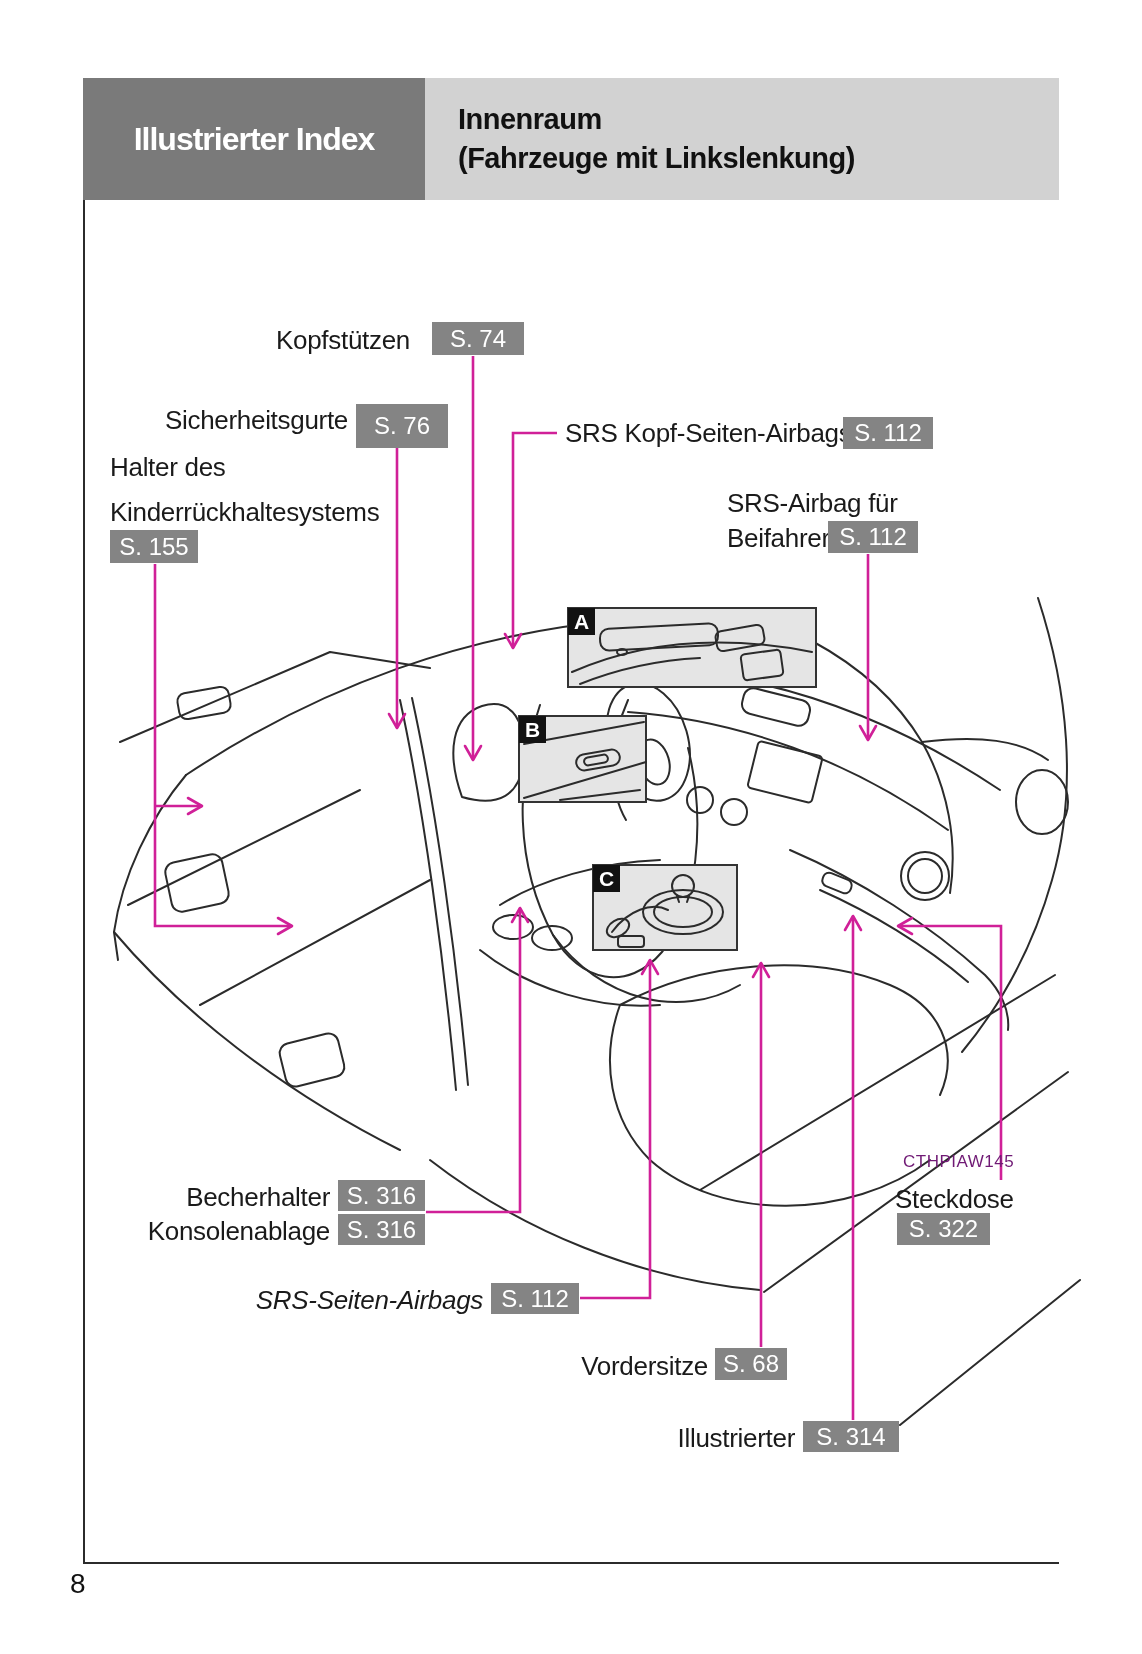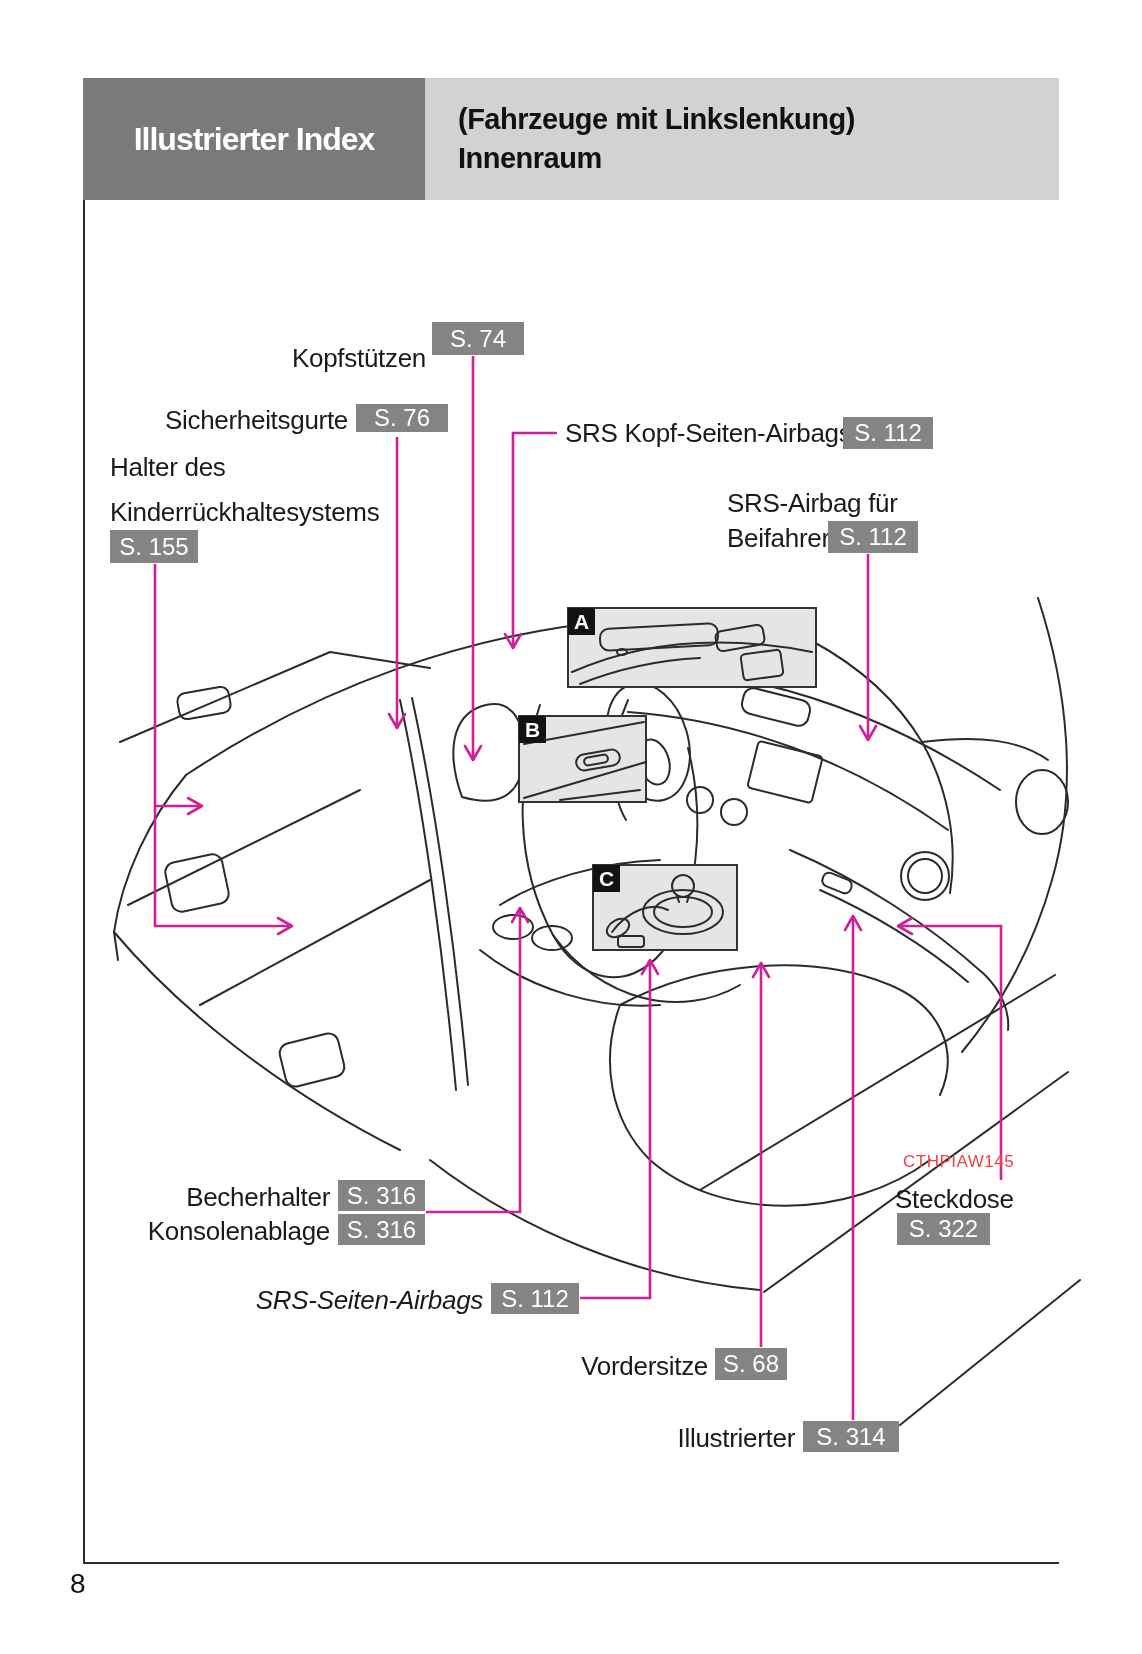--- a/index.html
+++ b/index.html
@@ -22,33 +22,33 @@
   .art{stroke:var(--line-art,#2b2b2b);stroke-width:2;fill:none;stroke-linecap:round;stroke-linejoin:round;}
   .inset{fill:#e5e5e5;stroke:#333;stroke-width:2;}
   .callout-line{stroke:var(--accent,#d02098);stroke-width:2.6;fill:none;}
   .arrhead{stroke:var(--accent,#d02098);stroke-width:2.6;fill:none;stroke-linecap:round;stroke-linejoin:round;}
   
   .lbl{position:absolute;font-size:26px;letter-spacing:-0.3px;color:#1a1a1a;white-space:nowrap;}
   .refbox{position:absolute;background:var(--ref-box,#848484);color:#fff;font-size:24px;
           display:flex;align-items:center;justify-content:center;white-space:nowrap;text-align:center;}
   .inslbl{position:absolute;width:27px;height:27px;background:#121212;color:#fff;font-weight:bold;
           font-size:21px;display:flex;align-items:center;justify-content:center;}
-  .figcode{position:absolute;left:903px;top:1152px;font-size:17px;letter-spacing:0.5px;color:#ef4444;}
+  .figcode{position:absolute;left:903px;top:1152px;font-size:17px;letter-spacing:0.5px;color:#701a75;}
 </style>
 </head>
 <body>
 
 <div id="page">
 
   <div class="hdr-dark">
     <span>Illustrierter Index</span>
   </div>
   <div class="hdr-light">
+    <div>Innenraum</div>
     <div>(Fahrzeuge mit Linkslenkung)</div>
-    <div>Innenraum</div>
   </div>
 
   <div class="rule-v"></div>
   <div class="rule-h"></div>
   <div class="pagenum">8</div>
 
   <svg class="layer" width="1142" height="1654" viewBox="0 0 1142 1654">
     <defs>
       <marker id="arr" markerUnits="userSpaceOnUse" markerWidth="26" markerHeight="26" viewBox="0 0 26 26" refX="20" refY="13" orient="auto">
         <path class="arrhead" d="M 6,5 L 20,13 L 6,21"></path>
@@ -157,25 +157,25 @@
       <path class="callout-line" marker-end="url(#arr)" d="M 1001,1180 L 1001,926 L 898,926"></path>
     </g>
   </svg>
 
   <div class="inslbl" style="left:568px;top:608px;">A</div>
   <div class="inslbl" style="left:519px;top:716px;">B</div>
   <div class="inslbl" style="left:593px;top:865px;">C</div>
 
   <div class="figcode">CTHPIAW145</div>
 
-  <div class="lbl" style="right:716px;top:325px;margin-top:18px;">Kopfstützen</div>
+  <div class="lbl" style="right:732px;top:325px;">Kopfstützen</div>
   <div class="refbox" style="left:432px;top:322px;width:92px;height:33px;">S. 74</div>
 
   <div class="lbl" style="right:794px;top:405px;">Sicherheitsgurte</div>
-  <div class="refbox" style="left:356px;top:404px;width:92px;height:28px;">S. 76</div>
+  <div class="refbox" style="left:356px;top:404px;width:92px;height:44px;">S. 76</div>
 
   <div class="lbl" style="left:110px;top:452px;">Halter des</div>
   <div class="lbl" style="left:110px;top:497px;">Kinderrückhaltesystems</div>
   <div class="refbox" style="left:110px;top:530px;width:88px;height:33px;">S. 155</div>
 
   <div class="lbl" style="left:565px;top:418px;">SRS Kopf-Seiten-Airbags</div>
   <div class="refbox" style="left:843px;top:417px;width:90px;height:32px;">S. 112</div>
 
   <div class="lbl" style="left:727px;top:488px;">SRS-Airbag für</div>
   <div class="lbl" style="left:727px;top:523px;">Beifahrer</div>

